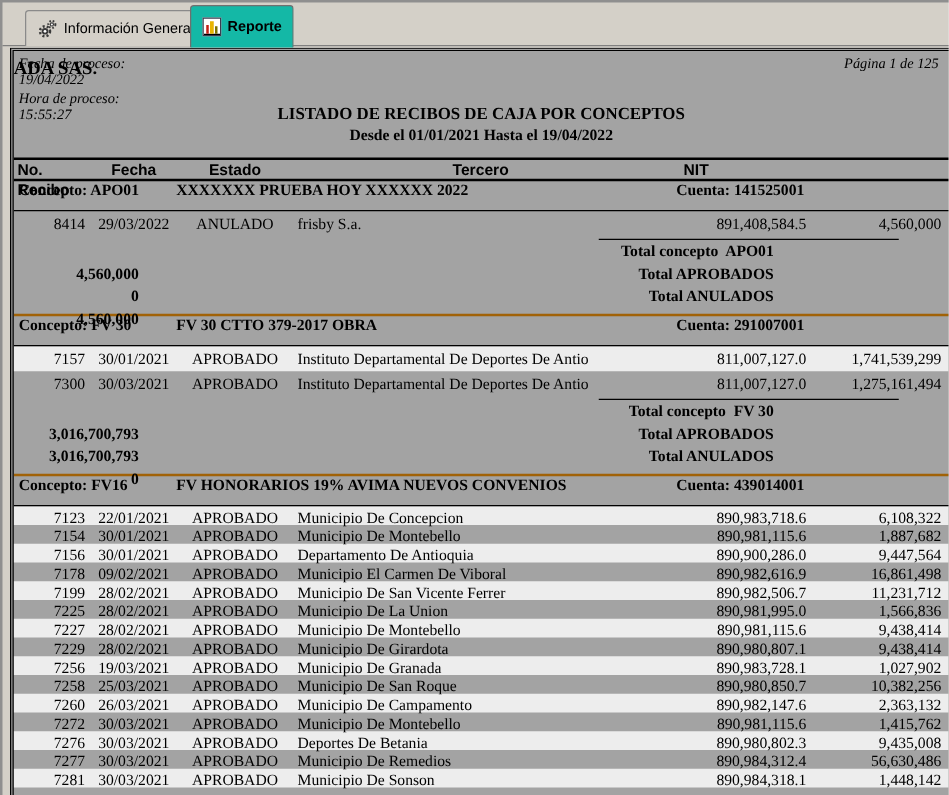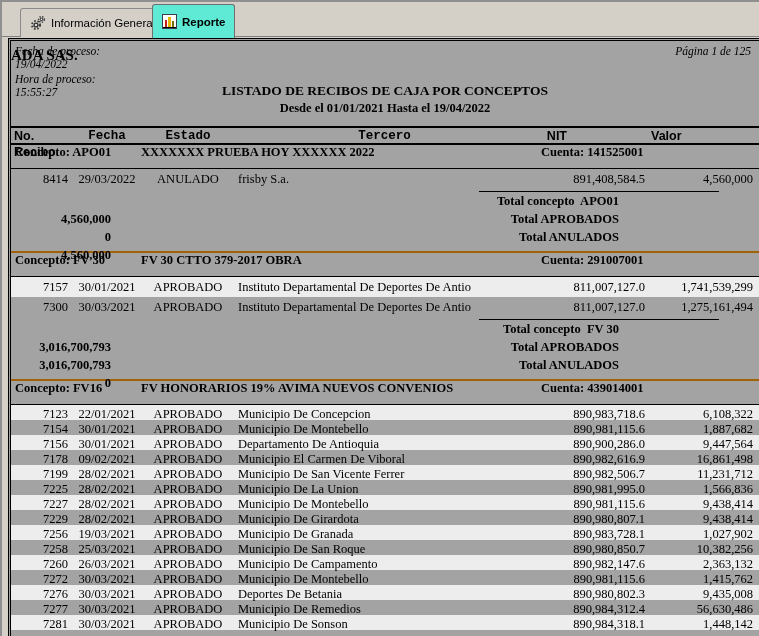--- a/index.html
+++ b/index.html
@@ -19,21 +19,21 @@
   }
   .tab {
     position:absolute; display:flex; align-items:center; gap:5px;
     font-family:"Liberation Sans","DejaVu Sans",sans-serif;
     font-size:11.5px; padding:0 9px; cursor:default;
     border:1px solid #6f6f6f; border-bottom:none;
     border-radius:3px 3px 0 0; background:#d4d0c8;
   }
   .tab.inactive { left:18px; top:6px; height:29px; border-color:#8a8a8a; }
   .tab.active {
-    left:150px; top:2px; height:34px; background:#5eead4;
+    left:150px; top:2px; height:34px; background:#14b8a6;
     font-weight:bold; z-index:2;
   }
   .icon-gears { width:16px; height:16px; display:inline-block; }
   .icon-chart {
     width:15px; height:15px; border:1px solid #3c3c50; background:#fff;
     display:flex; align-items:flex-end; gap:1px; padding:1px 2px;
     border-bottom-width:1px;
   }
   .icon-chart i { display:block; width:3px; }
   .icon-chart .b1 { height:7px; background:#c22016; }
@@ -63,21 +63,21 @@
   .rpt-sub  { position:absolute; top:60px; left:0; right:0; text-align:center; font-weight:bold; font-size:12.5px; }
 
   
   .grid-row { display:grid; grid-template-columns:60px 72px 90px 1fr 115px 108px; }
   .col-head-row {
     border-top:2px solid #000; border-bottom:2px solid #000;
     font-family:"Liberation Sans","DejaVu Sans",sans-serif;
     font-weight:bold; font-size:12.5px; height:19px; line-height:16px;
   }
   .col-head-row .h1 { text-align:left; padding-left:3px; }
-  .col-head-row .h2, .col-head-row .h3, .col-head-row .h4 { text-align:center;font-family:Liberation Mono, monospace; }
+  .col-head-row .h2, .col-head-row .h3, .col-head-row .h4 { text-align:center; }
   .col-head-row .h5 { text-align:right; padding-right:84px; }
   .col-head-row .h6 { text-align:right; padding-right:100px; }
 
   .section + .section { border-top:2px solid #a16207; }
 
   .concept-row {
     position:relative; height:24px; line-height:15px;
     border-bottom:1px solid #000; font-weight:bold; white-space:nowrap;
   }
   .concept-label { position:absolute; left:4px; }
@@ -139,21 +139,20 @@
       <div class="rpt-title">LISTADO DE RECIBOS DE CAJA POR CONCEPTOS</div>
       <div class="rpt-sub">Desde el 01/01/2021 Hasta el 19/04/2022</div>
     </div>
 
     <div class="grid-row col-head-row">
       <span class="h1">No. Recibo</span>
       <span class="h2">Fecha</span>
       <span class="h3">Estado</span>
       <span class="h4">Tercero</span>
       <span class="h5">NIT</span>
-      <span class="h6">Valor</span>
     </div>
 
     <div id="sections">
         <div class="section">
           <div class="concept-row">
             <span class="concept-label">Concepto: APO01</span>
             <span class="concept-desc">XXXXXXX PRUEBA HOY XXXXXX 2022</span>
             <span class="account-label">Cuenta: 141525001</span>
           </div>
           <div class="grid-row data-row">

